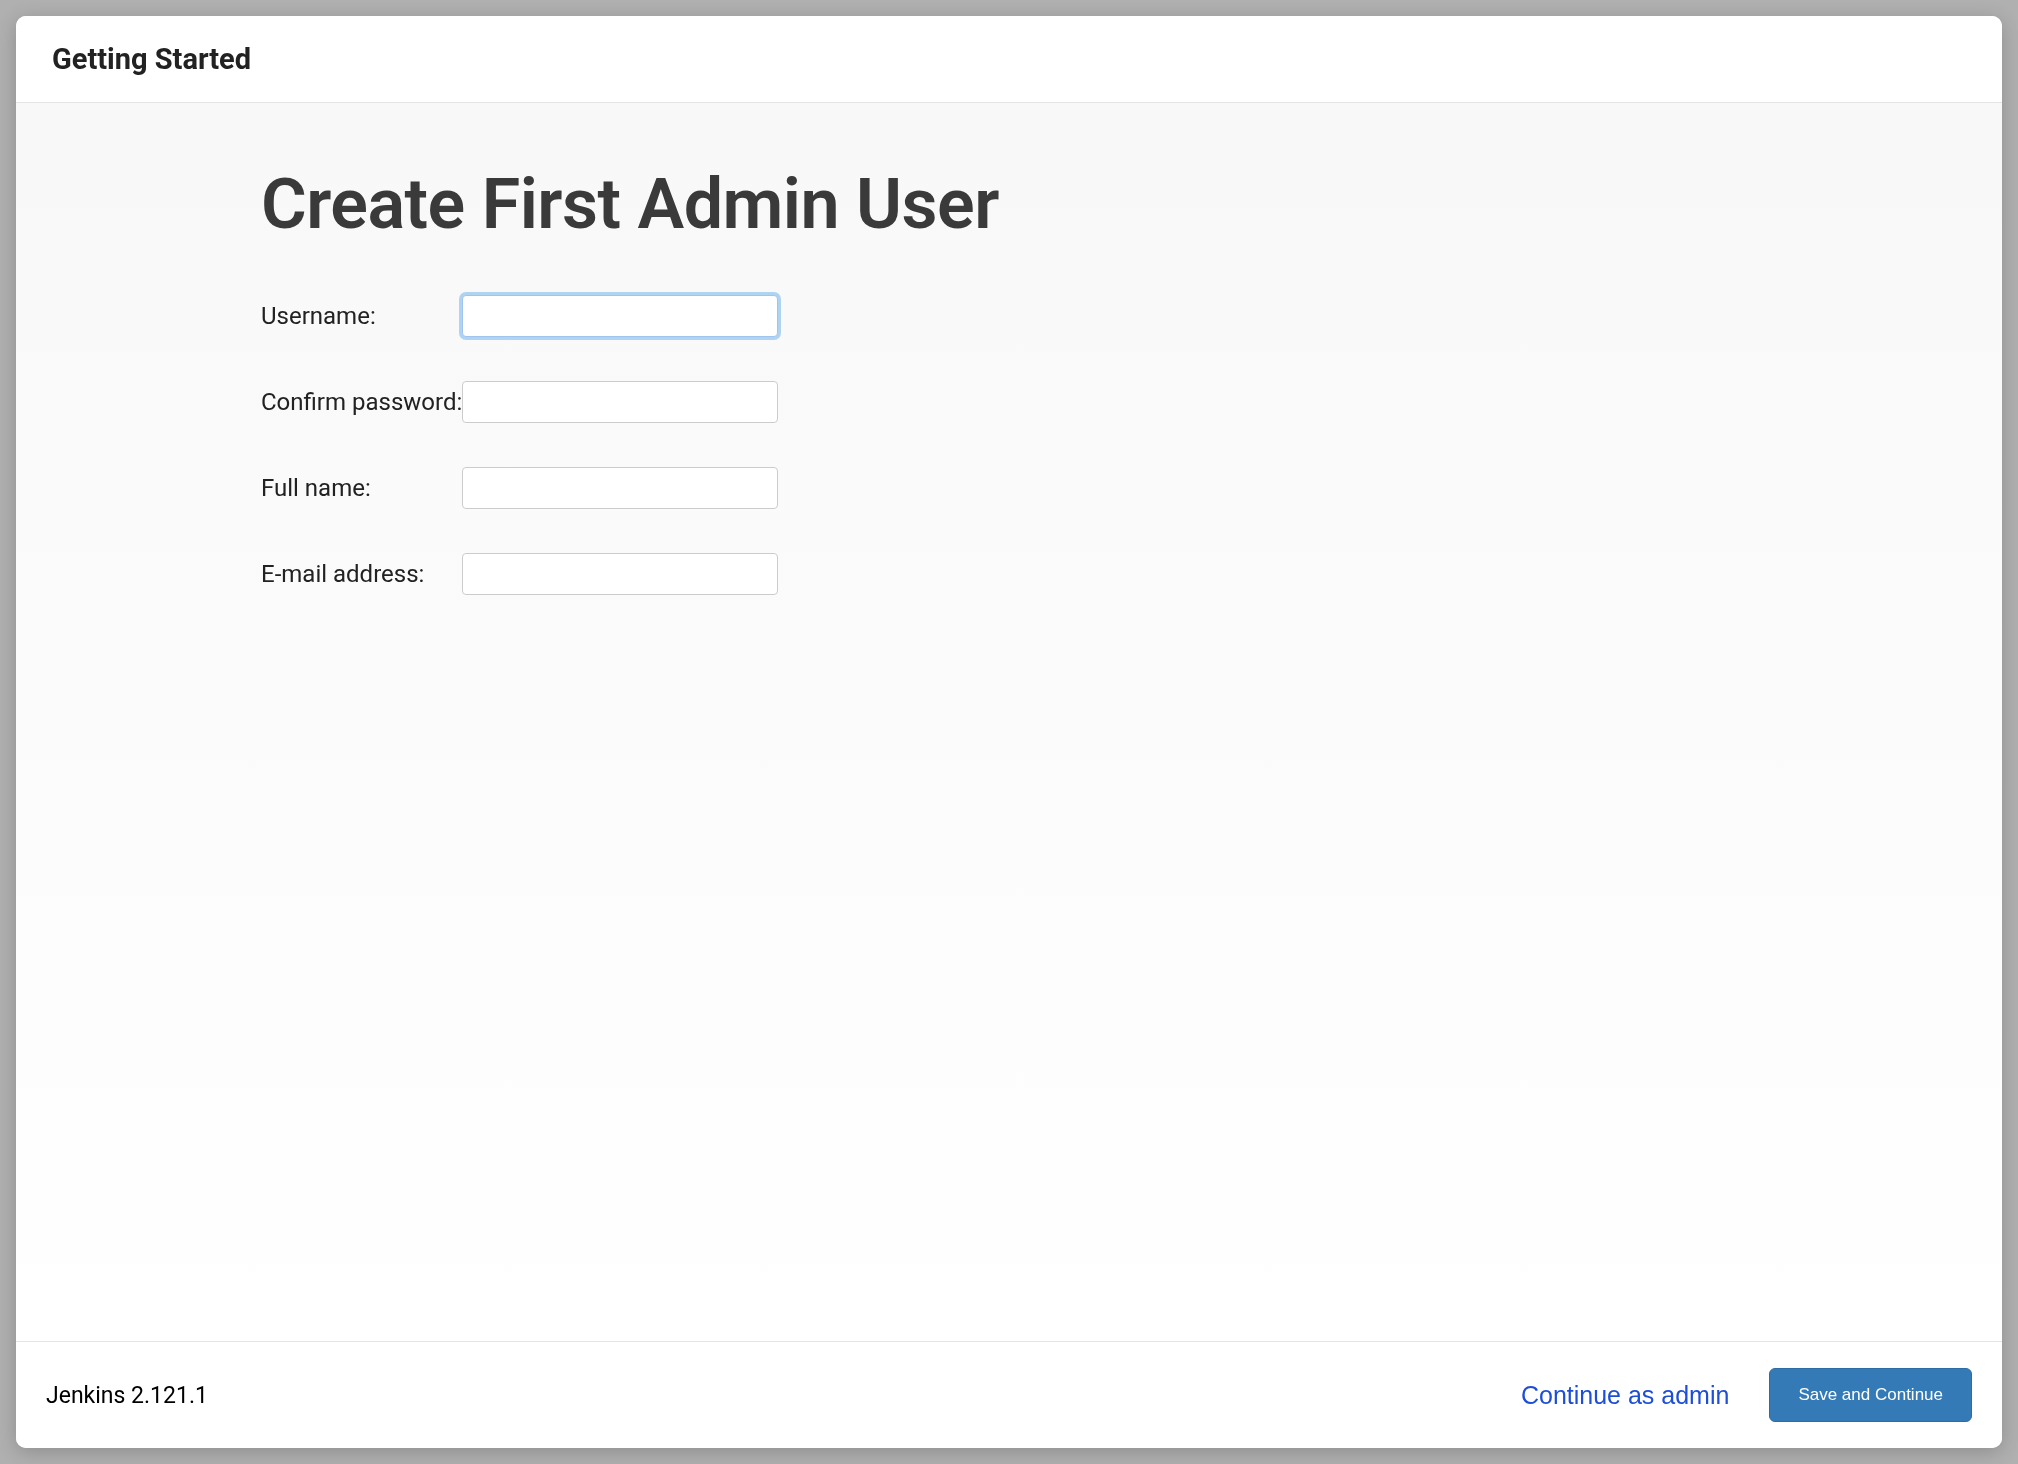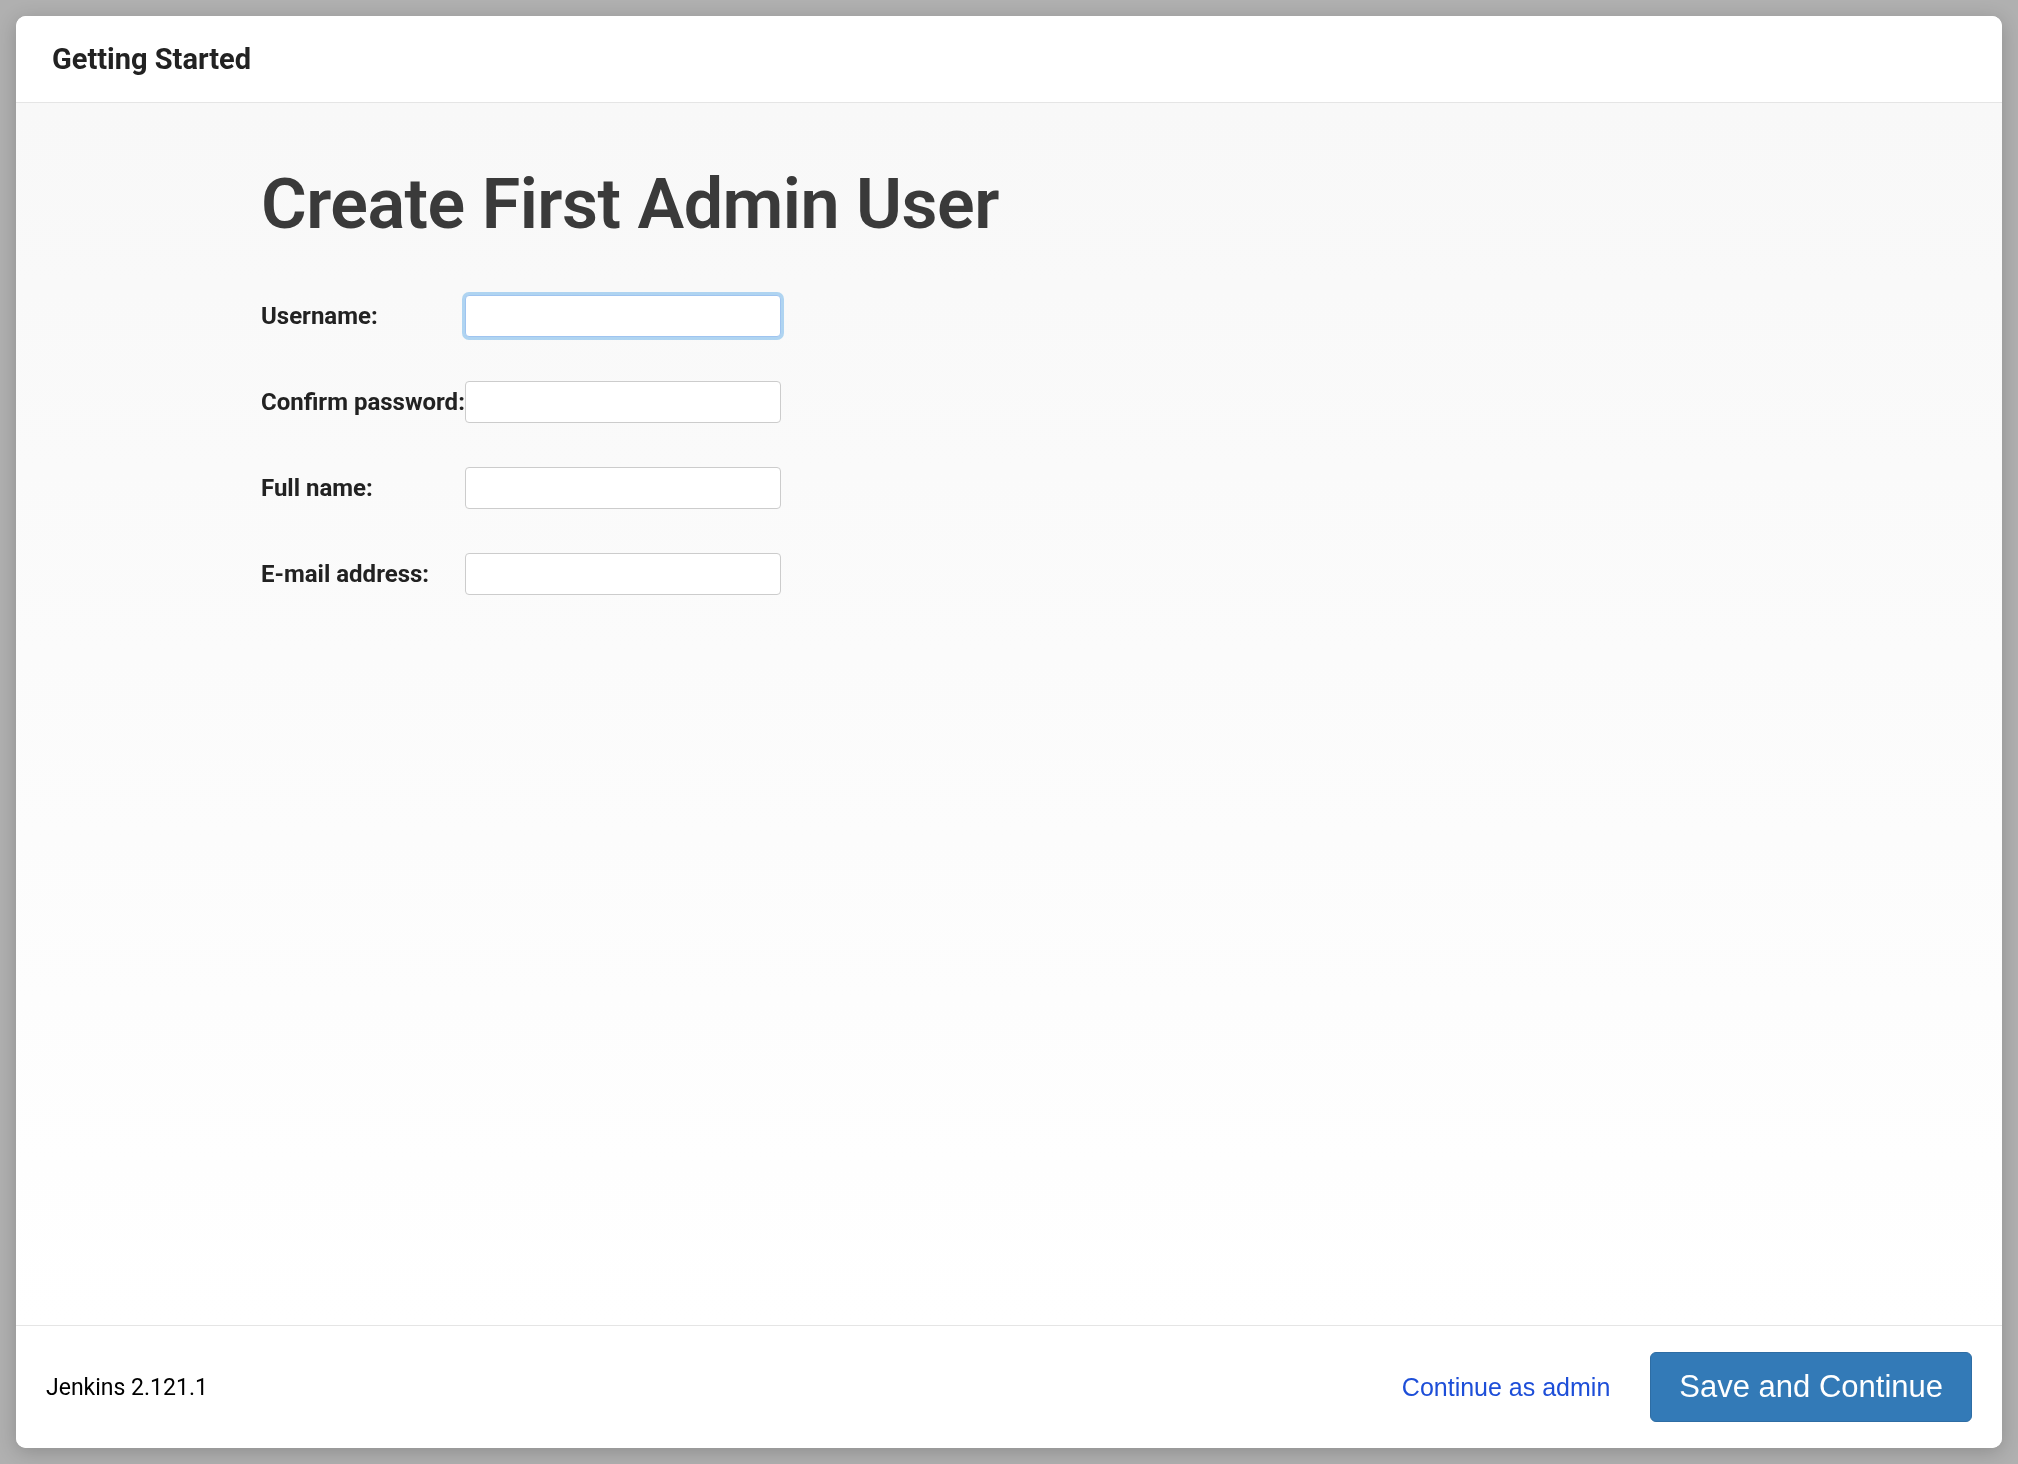--- a/index.html
+++ b/index.html
@@ -70,21 +70,20 @@
     
     .form-row td {
       padding-bottom: 44px;
     }
     
     .form-label {
       font-size: 24px;
       color: #222;
       padding-right: 16px;
       white-space: nowrap;
-      font-weight: bold;
     }
     
     .form-input {
       width: 316px;
       height: 42px;
       border: 1px solid #ccc;
       border-radius: 4px;
       padding: 6px 10px;
       font-size: 20px;
       outline: none;
@@ -123,21 +122,21 @@
       font-size: 25px;
       cursor: pointer;
       padding: 8px 10px;
     }
     
     .primary-btn {
       background: #337ab7;
       border: 1px solid #2e6da4;
       border-radius: 6px;
       color: #fff;
-      font-size: 31px;
+      font-size: 17px;
       padding: 16px 28px;
       cursor: pointer;
     }
   </style>
 </head>
 <body>
 
 <div class="modal">
 
   <div class="header">

